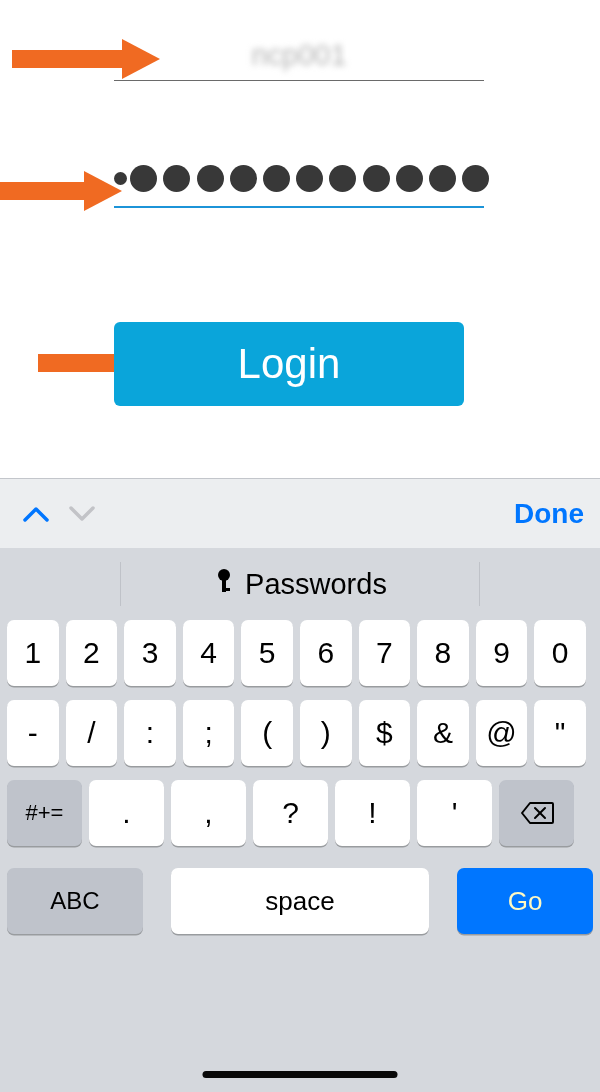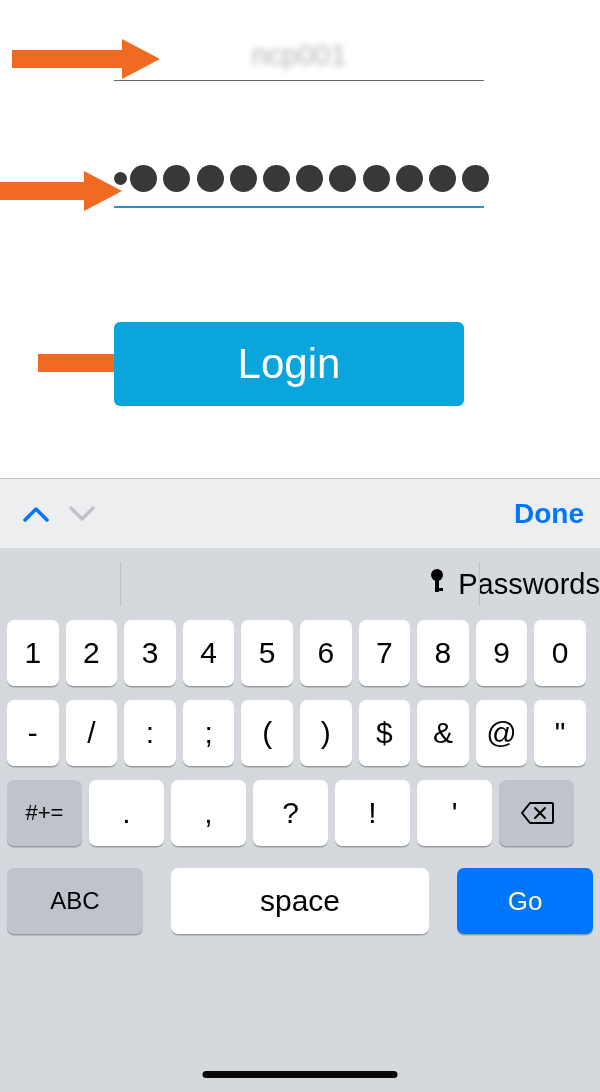--- a/index.html
+++ b/index.html
@@ -104,21 +104,21 @@
       position: absolute;
       top: 548px; left: 0; right: 0; bottom: 0;
       background: #d5d8dd;
       display: flex;
       flex-direction: column;
     }
     .suggest-bar {
       height: 72px;
       display: flex;
       align-items: center;
-      justify-content: flex-end;
+      justify-content: center;
       font-size: 29px;
       color: #000;
       position: relative;
     }
     .suggest-sep {
       position: absolute;
       top: 14px; bottom: 14px; width: 1px;
       background: #bfc2c8;
     }
     .suggest-sep.left { left: 120px; }
@@ -143,21 +143,21 @@
       cursor: pointer;
     }
     .r1 .key, .r2 .key { width: 51.6px; }
     .r3 { padding: 0 7px; }
     .r3 .key { width: 75px; }
     .r3 .modkey { background: #bfc3cb; font-size: 22px; }
     .delkey { background: #bfc3cb; width: 65px; }
     .r4 { padding: 8px 7px; }
     .r4 .key { height: 66px; }
     .abc-key { background: #bfc3cb; width: 136px; font-size: 24px; }
-    .space-key { flex: 1; font-size: 30px; margin: 0 21px; }
+    .space-key { flex: 1; font-size: 26px; margin: 0 21px; }
     .go-key { background: #0076ff; color: #fef9c3; width: 136px; font-size: 26px; }
     .home-ind {
       position: absolute;
       bottom: 14px; left: 50%;
       transform: translateX(-50%);
       width: 195px; height: 7px;
       border-radius: 4px;
       background: #090909;
     }
     .kb-bottom-pad { height: 78px; }

